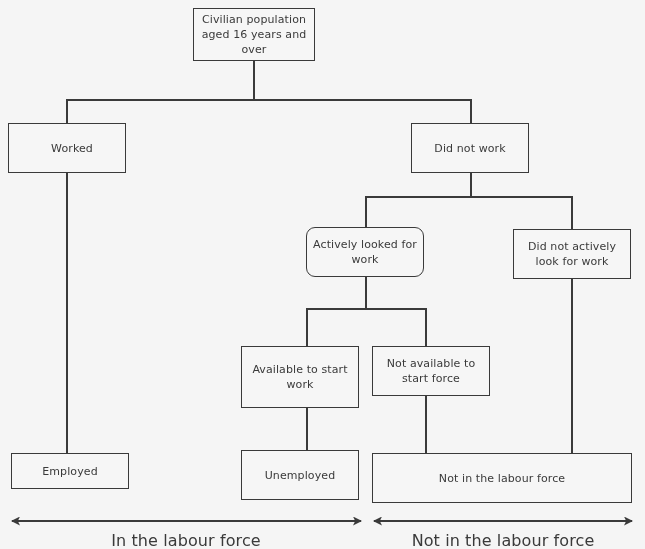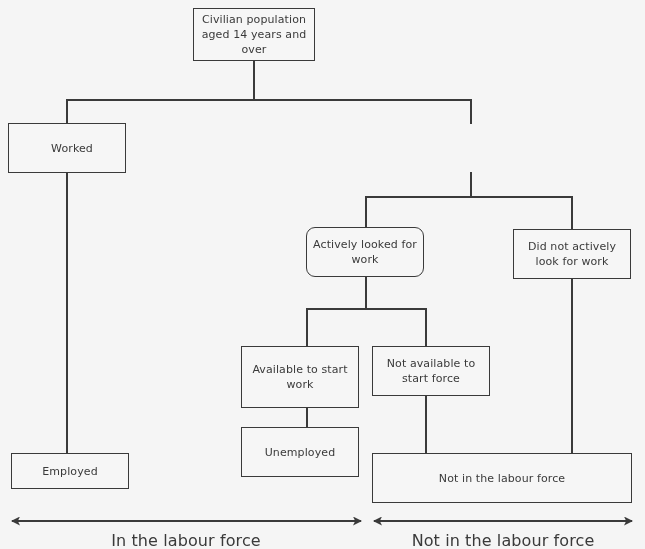--- a/index.html
+++ b/index.html
@@ -87,27 +87,30 @@
   <div class="conn v" style="left:306px; top:308px; height:39px;"></div>
   <div class="conn v" style="left:425px; top:308px; height:39px;"></div>
 
   <div class="conn v" style="left:306px; top:396px; height:58px;"></div>
 
   <div class="conn v" style="left:425px; top:396px; height:58px;"></div>
 
   <div class="conn v" style="left:571px; top:279px; height:175px;"></div>
 
   <div class="node" style="left:193px; top:8px; width:122px; height:53px;">
-    <span>Civilian population aged 14 years and over</span>
+    <span>Civilian population aged 16 years and over</span>
   </div>
 
   <div class="node" style="left:8px; top:123px; width:118px; height:50px;padding-left:14px;">
     <span>Worked</span>
   </div>
 
+  <div class="node" style="left:411px; top:123px; width:118px; height:50px;">
+    <span>Did not work</span>
+  </div>
 
   <div class="node" style="left:306px; top:227px; width:118px; height:50px;border-radius:9px;">
     <span>Actively looked for work</span>
   </div>
 
   <div class="node" style="left:513px; top:229px; width:118px; height:50px;">
     <span>Did not actively look for work</span>
   </div>
 
   <div class="node" style="left:241px; top:346px; width:118px; height:62px;">
@@ -115,21 +118,21 @@
   </div>
 
   <div class="node" style="left:372px; top:346px; width:118px; height:50px;">
     <span>Not available to start force</span>
   </div>
 
   <div class="node" style="left:11px; top:453px; width:118px; height:36px;">
     <span>Employed</span>
   </div>
 
-  <div class="node" style="left:241px; top:427px; width:118px; height:50px;">
+  <div class="node" style="left:241px; top:450px; width:118px; height:50px;">
     <span>Unemployed</span>
   </div>
 
   <div class="node" style="left:372px; top:453px; width:260px; height:50px;">
     <span>Not in the labour force</span>
   </div>
 
   <svg class="arrows" viewBox="0 0 645 549">
     <defs>
       <marker id="arrowEnd" markerWidth="9" markerHeight="9" refX="8" refY="4.5" orient="auto" markerUnits="userSpaceOnUse">

